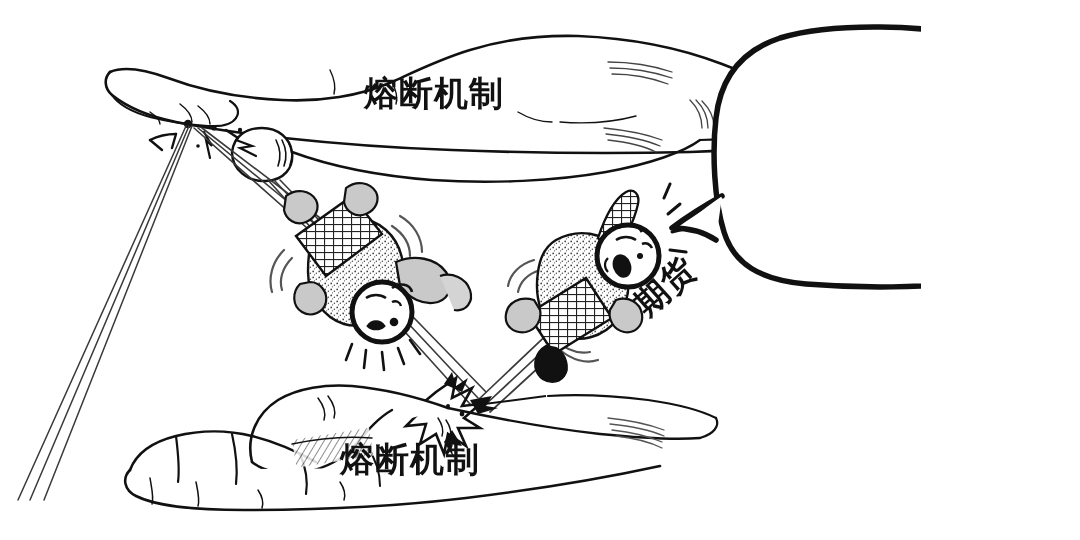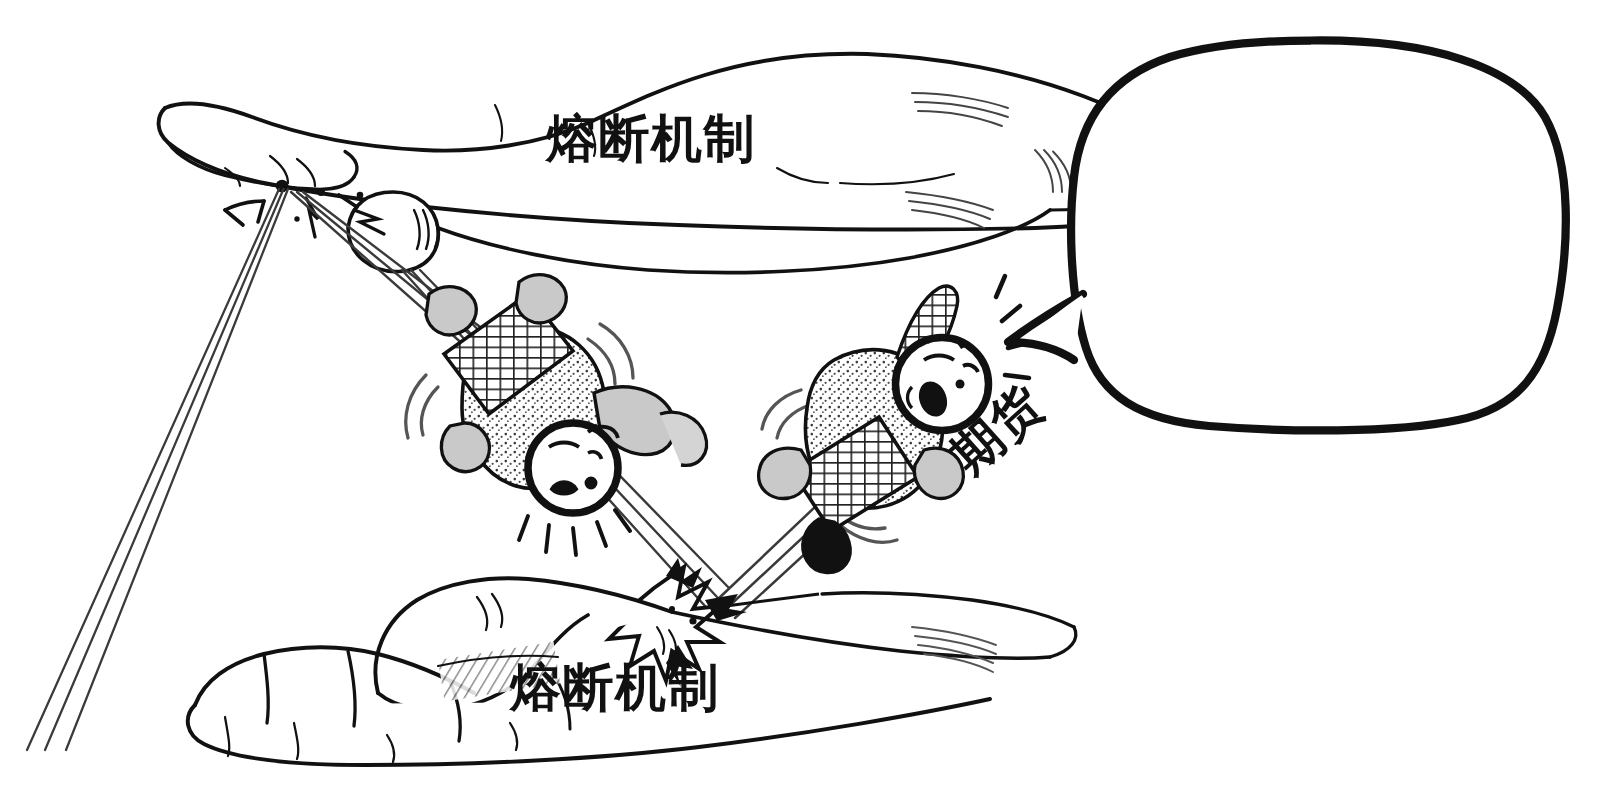--- a/index.html
+++ b/index.html
@@ -6,21 +6,21 @@
   html, body {
     margin: 0;
     padding: 0;
     background: #ffffff;
   }
   body {
     font-family: "DejaVu Sans", "Liberation Sans", sans-serif;
   }
   #stage {
     position: relative;
-    width: 1080px;
+    width: 921px;
     height: 540px;
     background: #0ea5e9;
     overflow: hidden;
   }
   #art {
     position: absolute;
     left: 0;
     top: 0;
     width: 1080px;
     height: 540px;

